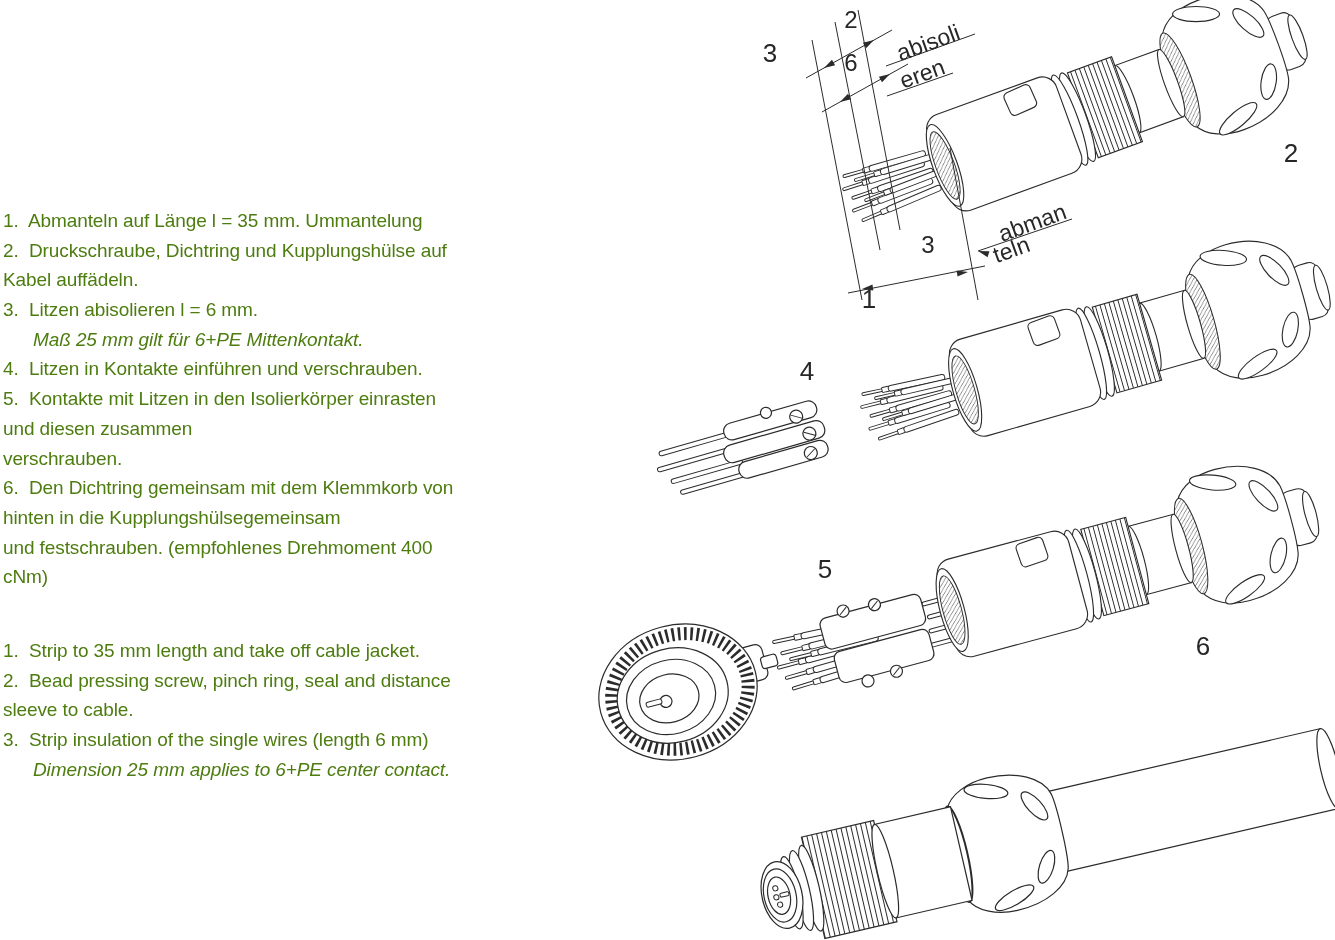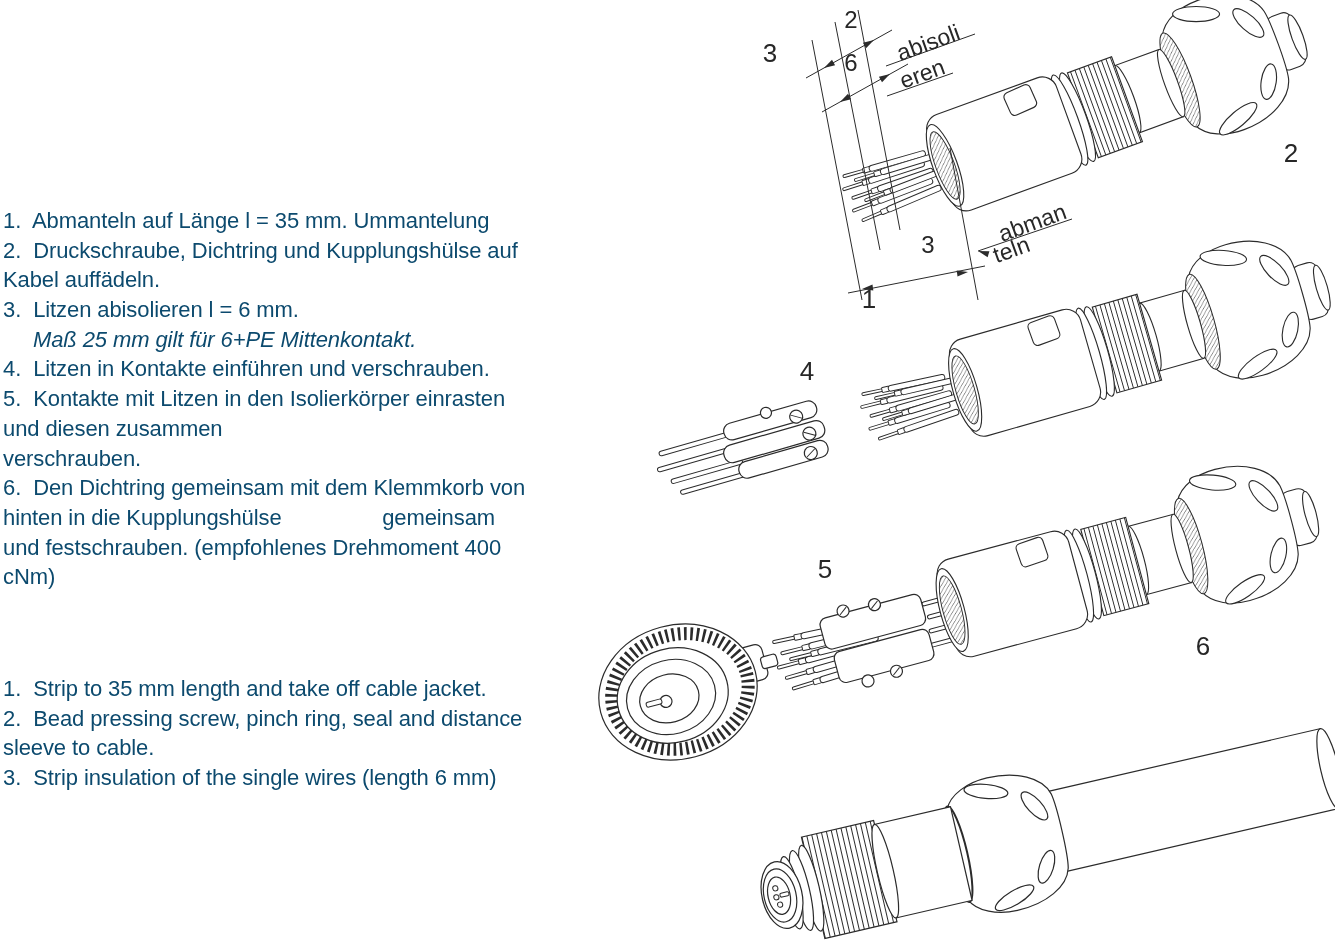--- a/index.html
+++ b/index.html
@@ -1,26 +1,26 @@
 <!DOCTYPE html>
 <html><head>
 <meta charset="utf-8">
 <style>
   html,body{margin:0;padding:0;background:#ffffff;}
   .canvas{
     position:relative;width:1335px;height:940px;background:#ffffff;
     font-family:"Liberation Sans",sans-serif;overflow:hidden;
   }
   .txt{
-    position:absolute;left:3px;width:545px;color:#0c4a6e;
-    font-size:22px;line-height:29.7px;letter-spacing:-0.1px;
+    position:absolute;left:3px;width:545px;color:#4d7c0f;
+    font-size:19px;line-height:29.7px;letter-spacing:-0.1px;
   }
   .ln{white-space:pre;height:29.7px;}
   .indent{padding-left:30px;font-style:italic;}
-  .split{display:flex;justify-content:space-between;width:492px;white-space:pre;}
+  .split{display:flex;width:492px;white-space:pre;}
   svg text{fill:#272727;}
   .ol{fill:#ffffff;stroke:#2b2b2b;stroke-width:1.2;}
   .olt{fill:#ffffff;stroke:#2b2b2b;stroke-width:1;}
   .dl{stroke:#2b2b2b;stroke-width:1;fill:none;}
   .lbl-step{font-size:26px;text-anchor:middle;}
   .lbl-dim{font-size:24px;text-anchor:middle;}
   .lbl-word{font-size:23px;text-anchor:middle;}
 </style>
 </head>
 <body>
@@ -228,20 +228,21 @@
     <div class="ln">verschrauben.</div>
     <div class="ln">6.  Den Dichtring gemeinsam mit dem Klemmkorb von</div>
     <div class="ln split">
       <span>hinten in die Kupplungshülse</span>
       <span>gemeinsam</span>
     </div>
     <div class="ln">und festschrauben. (empfohlenes Drehmoment 400</div>
     <div class="ln">cNm)</div>
   </div>
 
-  <div class="txt" id="en" style="top:674px">
+  <div class="txt" id="en" style="top:636px">
     <div class="ln">1.  Strip to 35 mm length and take off cable jacket.</div>
     <div class="ln">2.  Bead pressing screw, pinch ring, seal and distance</div>
     <div class="ln">sleeve to cable.</div>
     <div class="ln">3.  Strip insulation of the single wires (length 6 mm)</div>
+    <div class="ln indent">Dimension 25 mm applies to 6+PE center contact.</div>
   </div>
 
 </div>
 
 </body></html>

